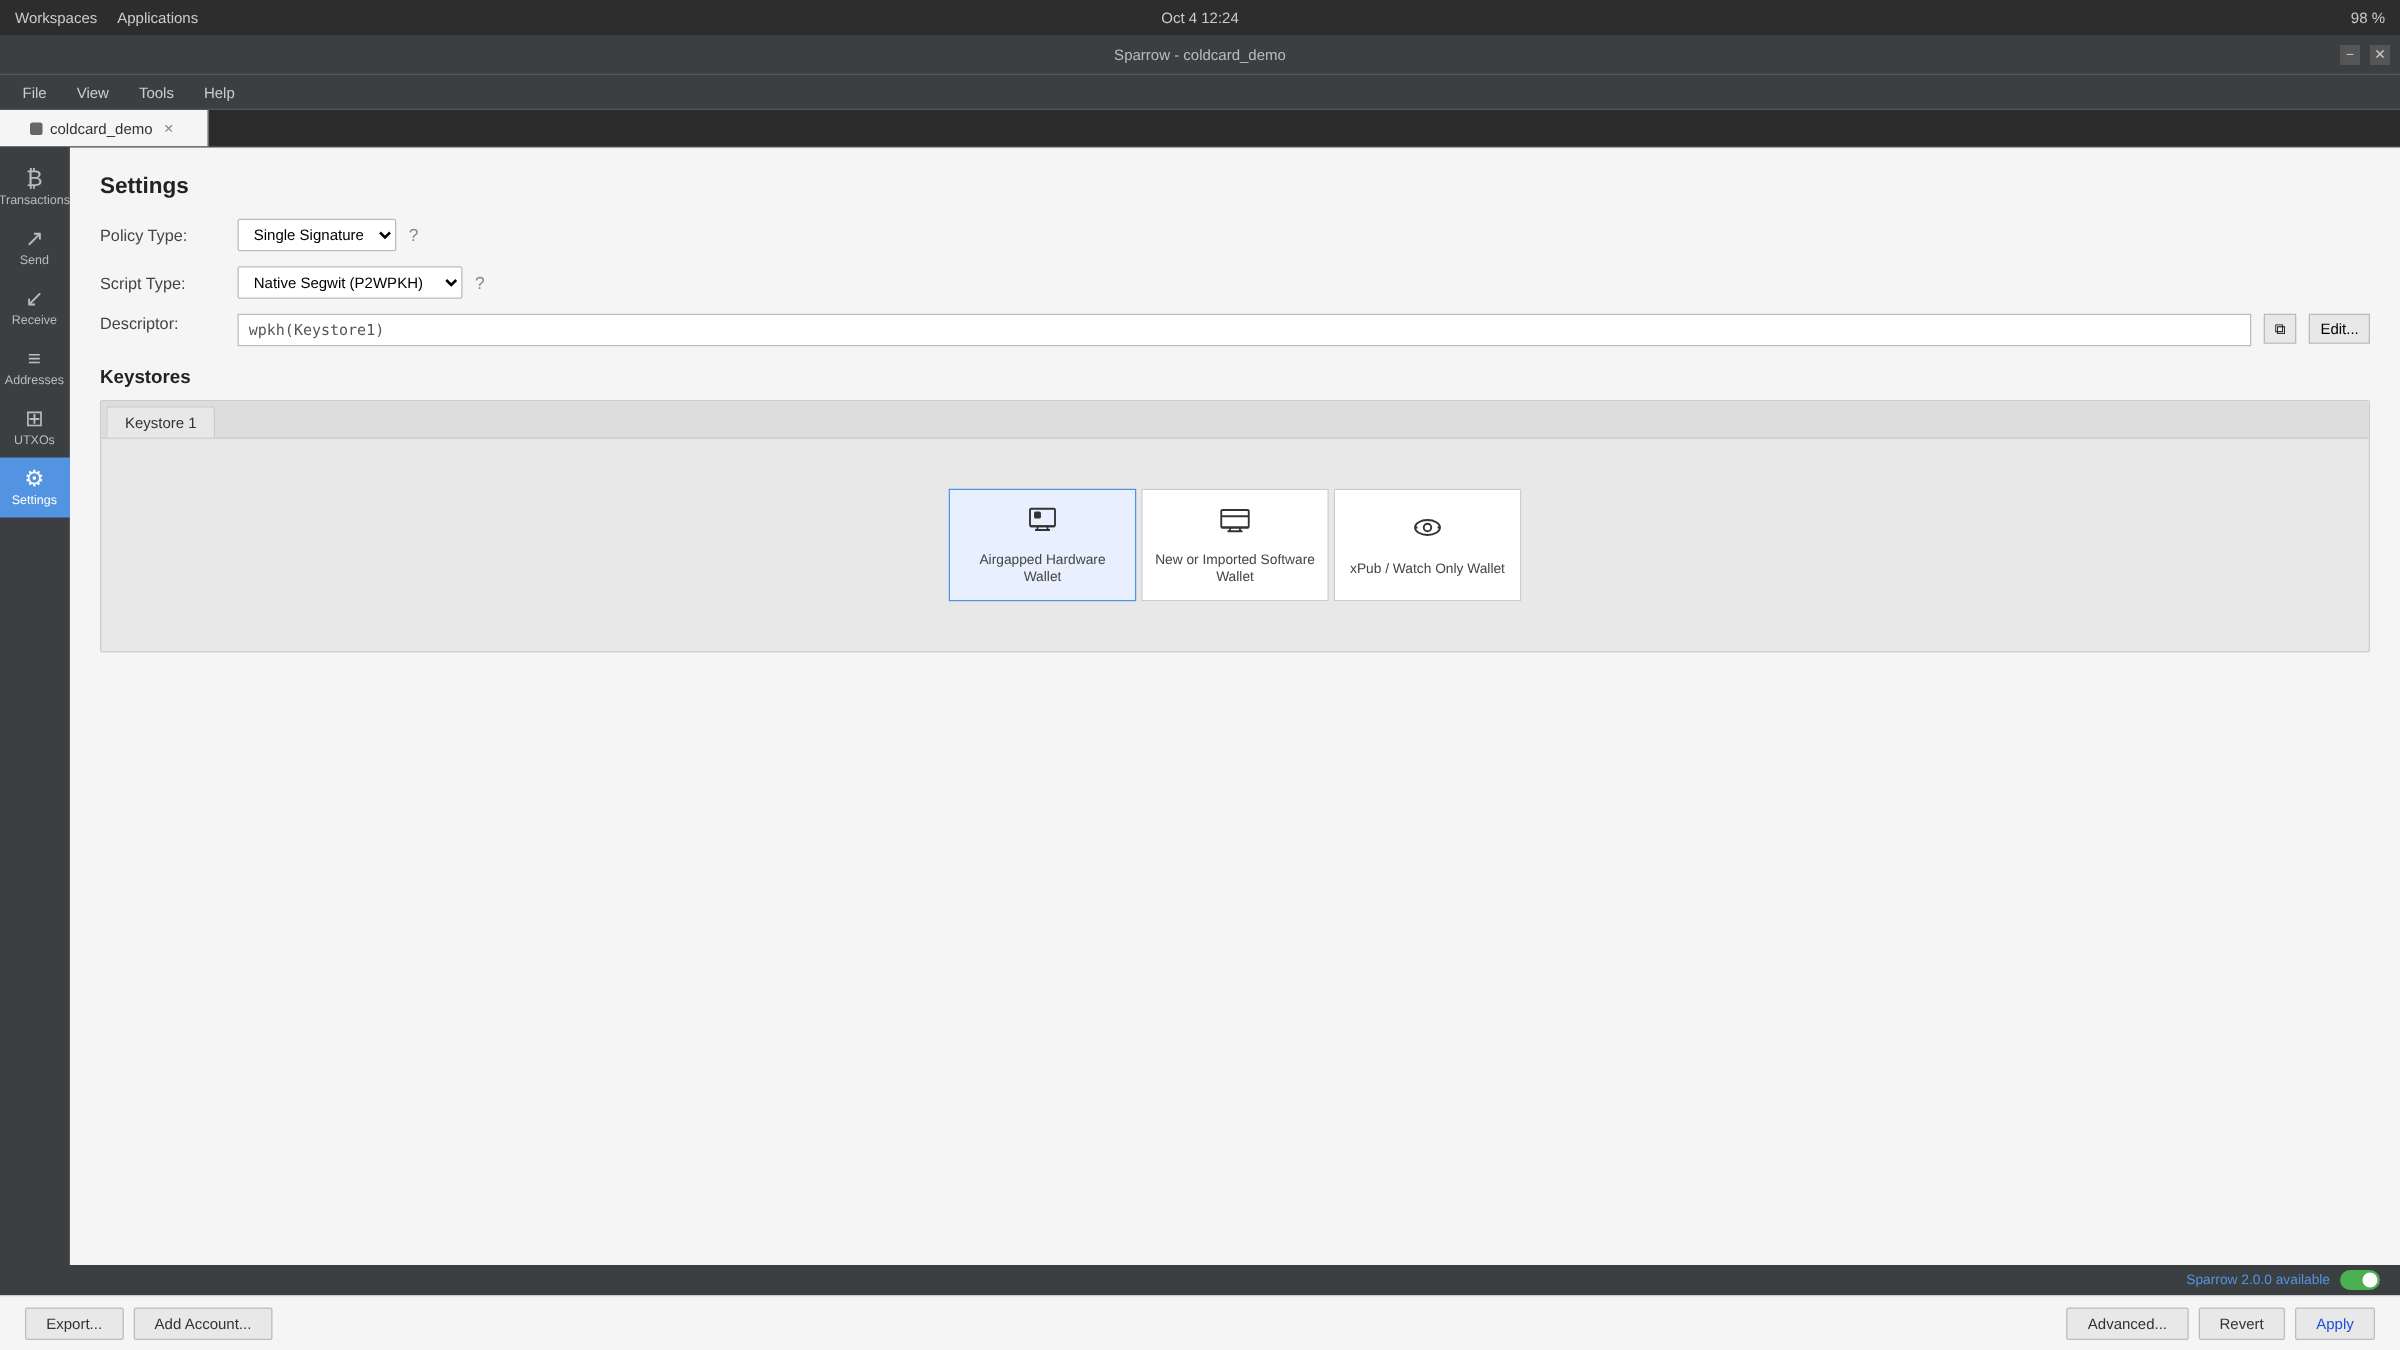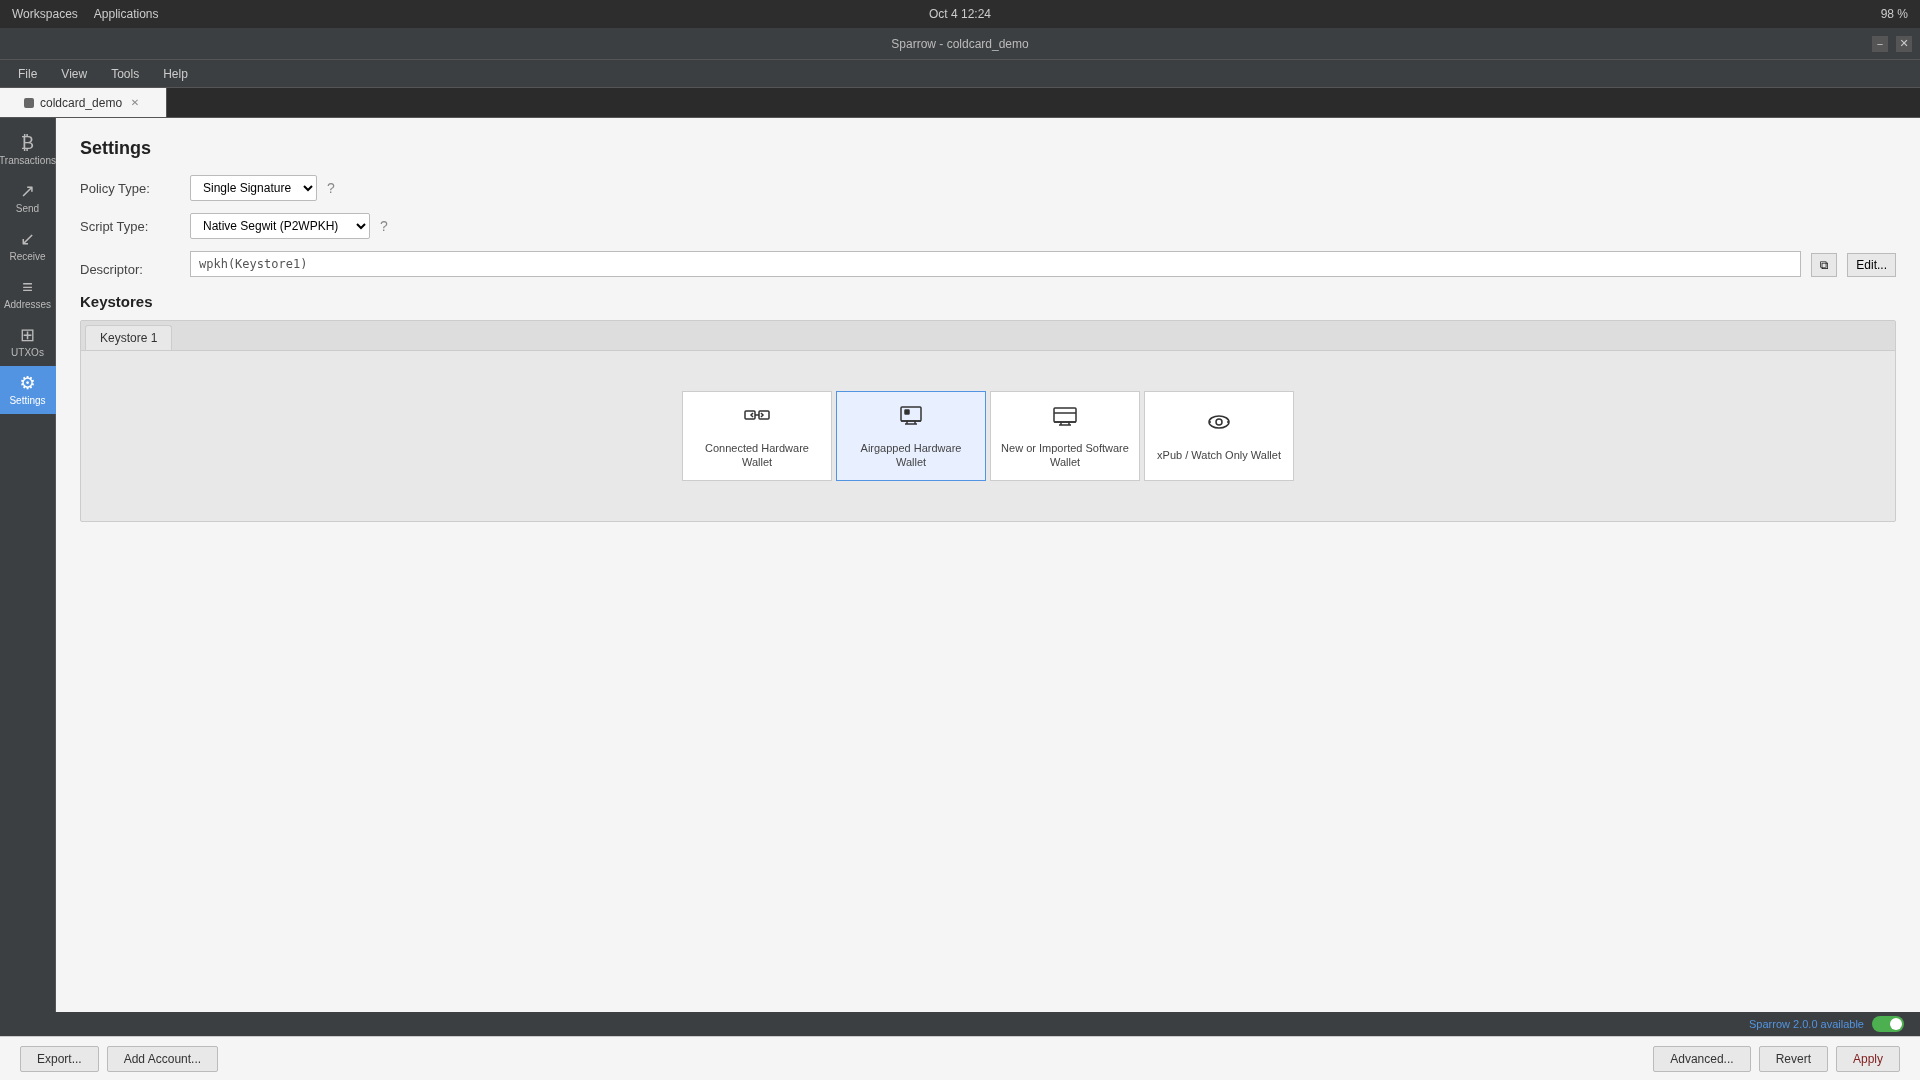--- a/index.html
+++ b/index.html
@@ -192,21 +192,21 @@
     .section-title {
       font-size: 15px;
       font-weight: bold;
       color: #222;
       margin-bottom: 12px;
       margin-top: 16px;
     }
 
     .descriptor-row {
       display: flex;
-      align-items: flex-end;
+      align-items: flex-start;
       gap: 10px;
       margin-bottom: 16px;
       margin-top: 12px;
     }
     .descriptor-label {
       width: 100px;
       color: #444;
       font-size: 13px;
     }
     .descriptor-input {
@@ -314,21 +314,21 @@
       padding: 5px 16px;
       border: 1px solid #bbb;
       background: #e8e8e8;
       cursor: pointer;
       font-size: 12px;
       color: #333;
       border-radius: 2px;
     }
     .btn.primary {
       background: #e8e8e8;
-      color: #7f1d1d;
+      color: #1d4ed8;
     }
 
     
     .status-bar {
       position: fixed;
       bottom: 44px;
       left: 0;
       right: 0;
       height: 24px;
       background: #3c3f41;
@@ -460,32 +460,20 @@
 
     <div class="keystores-title">Keystores</div>
 
     <div class="keystores-panel">
       <div class="keystore-tabs">
         <div class="keystore-tab active">Keystore 1</div>
       </div>
 
       <div class="wallet-cards">
 
-        <div class="wallet-card">
-          <span class="wallet-card-icon">
-            <svg width="28" height="24" viewBox="0 0 28 24" fill="none" stroke="#333" stroke-width="1.5">
-              <rect x="2" y="8" width="10" height="8" rx="1"></rect>
-              <rect x="16" y="8" width="10" height="8" rx="1"></rect>
-              <line x1="12" y1="12" x2="16" y2="12"></line>
-              <polyline points="10,10 8,12 10,14"></polyline>
-              <polyline points="18,10 20,12 18,14"></polyline>
-            </svg>
-          </span>
-          <span class="wallet-card-label">Connected Hardware Wallet</span>
-        </div>
 
         <div class="wallet-card selected">
           <span class="wallet-card-icon">
             <svg width="28" height="24" viewBox="0 0 28 24" fill="none" stroke="#333" stroke-width="1.5">
               <rect x="4" y="4" width="20" height="14" rx="1"></rect>
               <rect x="8" y="7" width="4" height="4" rx="0.5" fill="#333"></rect>
               <line x1="4" y1="18" x2="24" y2="18"></line>
               <line x1="10" y1="18" x2="10" y2="21"></line>
               <line x1="18" y1="18" x2="18" y2="21"></line>
               <line x1="8" y1="21" x2="20" y2="21"></line>

